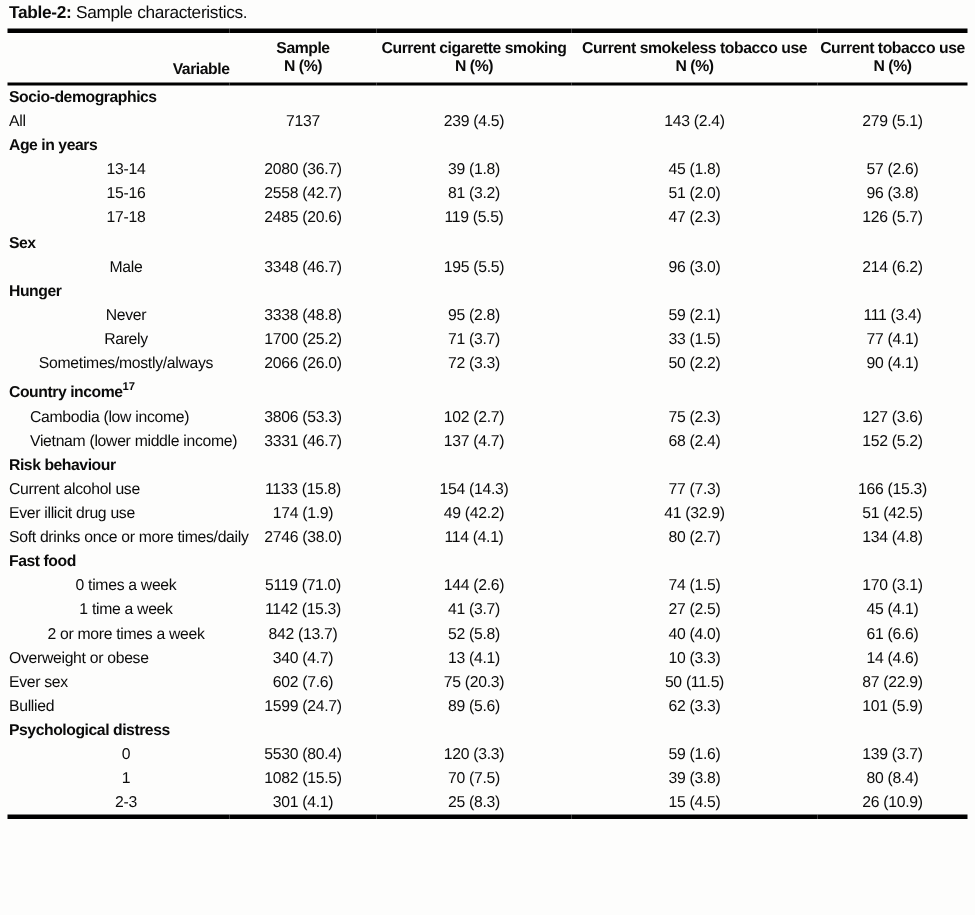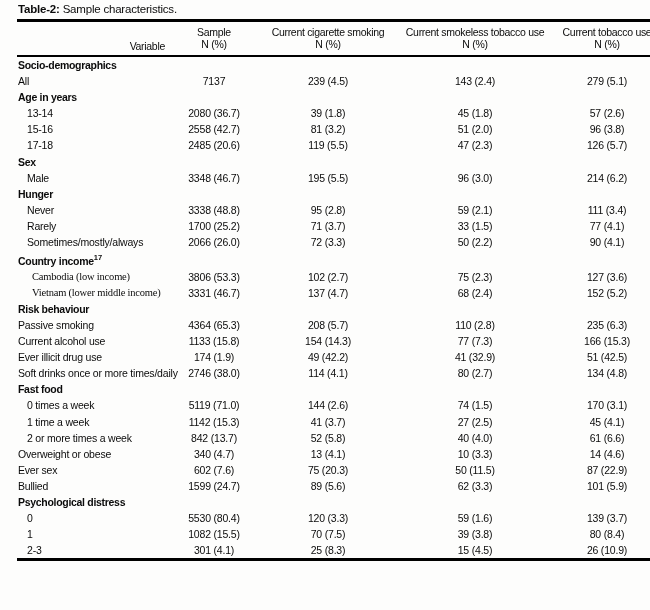--- a/index.html
+++ b/index.html
@@ -6,21 +6,21 @@
   body{
     width:650px;height:610px;
     background:#fdfdfc;
     font-family:"Liberation Sans","DejaVu Sans",sans-serif;
     color:#0b0b0b;
     -webkit-font-smoothing:antialiased;
   }
   .page{
     width:650px;height:610px;
     box-sizing:border-box;
-    padding:3px 5px 0 17px;
+    padding:3px 5px 0 5px;
   }
   .caption{
     font-size:11.5px;
     letter-spacing:-0.2px;
     margin:0 0 4px 1px;
     white-space:nowrap;
   }
   .caption .cap-label{font-weight:700;}
   table.t{
     width:640px;
@@ -29,21 +29,21 @@
     border-top:3px solid #000;
     border-bottom:3px solid #000;
   }
   col.c-var{width:148px;}
   col.c-sample{width:98px;}
   col.c-cig{width:130px;}
   col.c-smokeless{width:164px;}
   col.c-tob{width:100px;}
   thead th{
     font-size:10.5px;
-    font-weight:400;
+    font-weight:700;
     letter-spacing:-0.3px;
     text-align:center;
     vertical-align:top;
     padding:4px 0 3px 0;
     height:26px;
     border-bottom:2px solid #000;
     white-space:nowrap;
     overflow:visible;
   }
   thead th.var-th{
@@ -60,22 +60,22 @@
     white-space:nowrap;
     overflow:visible;
   }
   td.section{
     font-weight:700;
     letter-spacing:-0.3px;
     padding-left:1px;
   }
   td.section sup{font-size:7.5px;letter-spacing:0;}
   td.label{padding-left:1px;}
-  td.label.indent1{padding-left:10px;}
-  td.label.indent2{padding-left:15px;font-family:Liberation Serif, serif;}
+  td.label.indent1{padding-left:10px;text-align:center;}
+  td.label.indent2{padding-left:15px;}
   td.val{text-align:center;}
 </style>
 </head>
 <body>
 
 <div class="page">
   <p class="caption"><span class="cap-label">Table-2:</span><span> Sample characteristics.</span></p>
 
   <table class="t">
     <colgroup>
@@ -177,27 +177,20 @@
           <td class="label indent2">Vietnam (lower middle income)</td>
           <td class="val">3331 (46.7)</td>
           <td class="val">137 (4.7)</td>
           <td class="val">68 (2.4)</td>
           <td class="val">152 (5.2)</td>
         </tr>
         <tr>
           <td colspan="5" class="section">Risk behaviour</td>
         </tr>
         <tr>
-          <td class="label indent0">Passive smoking</td>
-          <td class="val">4364 (65.3)</td>
-          <td class="val">208 (5.7)</td>
-          <td class="val">110 (2.8)</td>
-          <td class="val">235 (6.3)</td>
-        </tr>
-        <tr>
           <td class="label indent0">Current alcohol use</td>
           <td class="val">1133 (15.8)</td>
           <td class="val">154 (14.3)</td>
           <td class="val">77 (7.3)</td>
           <td class="val">166 (15.3)</td>
         </tr>
         <tr>
           <td class="label indent0">Ever illicit drug use</td>
           <td class="val">174 (1.9)</td>
           <td class="val">49 (42.2)</td>

